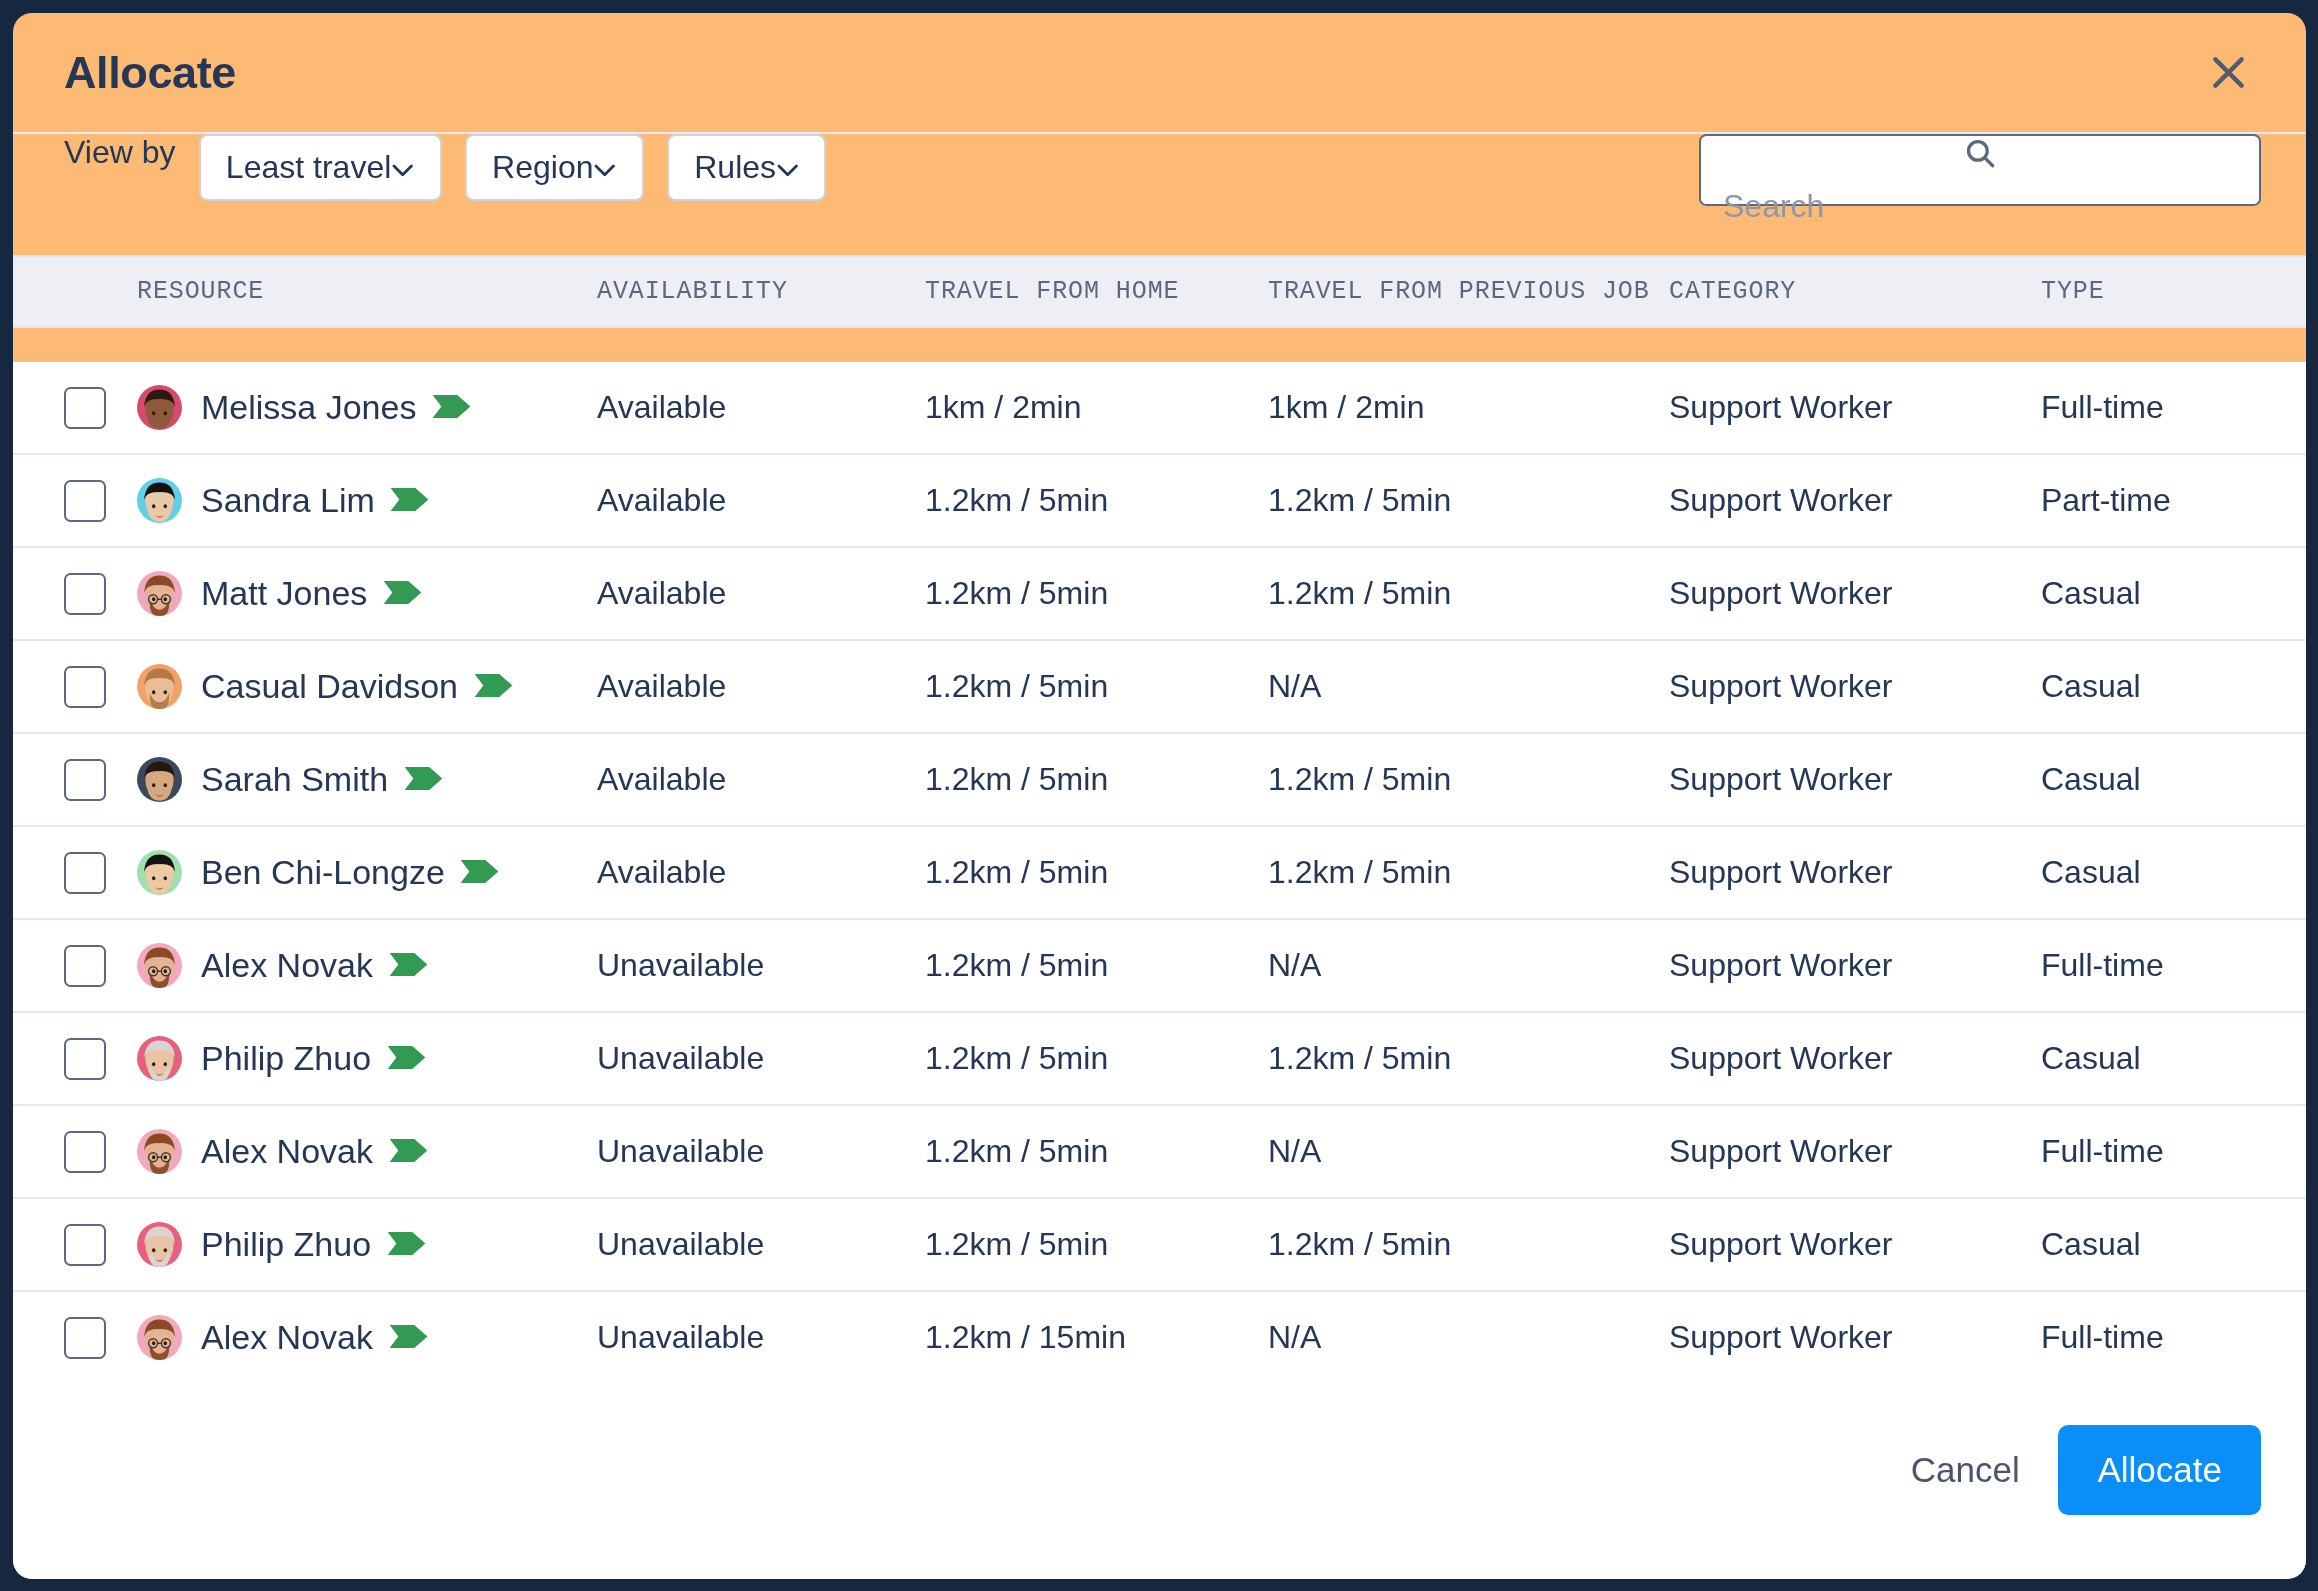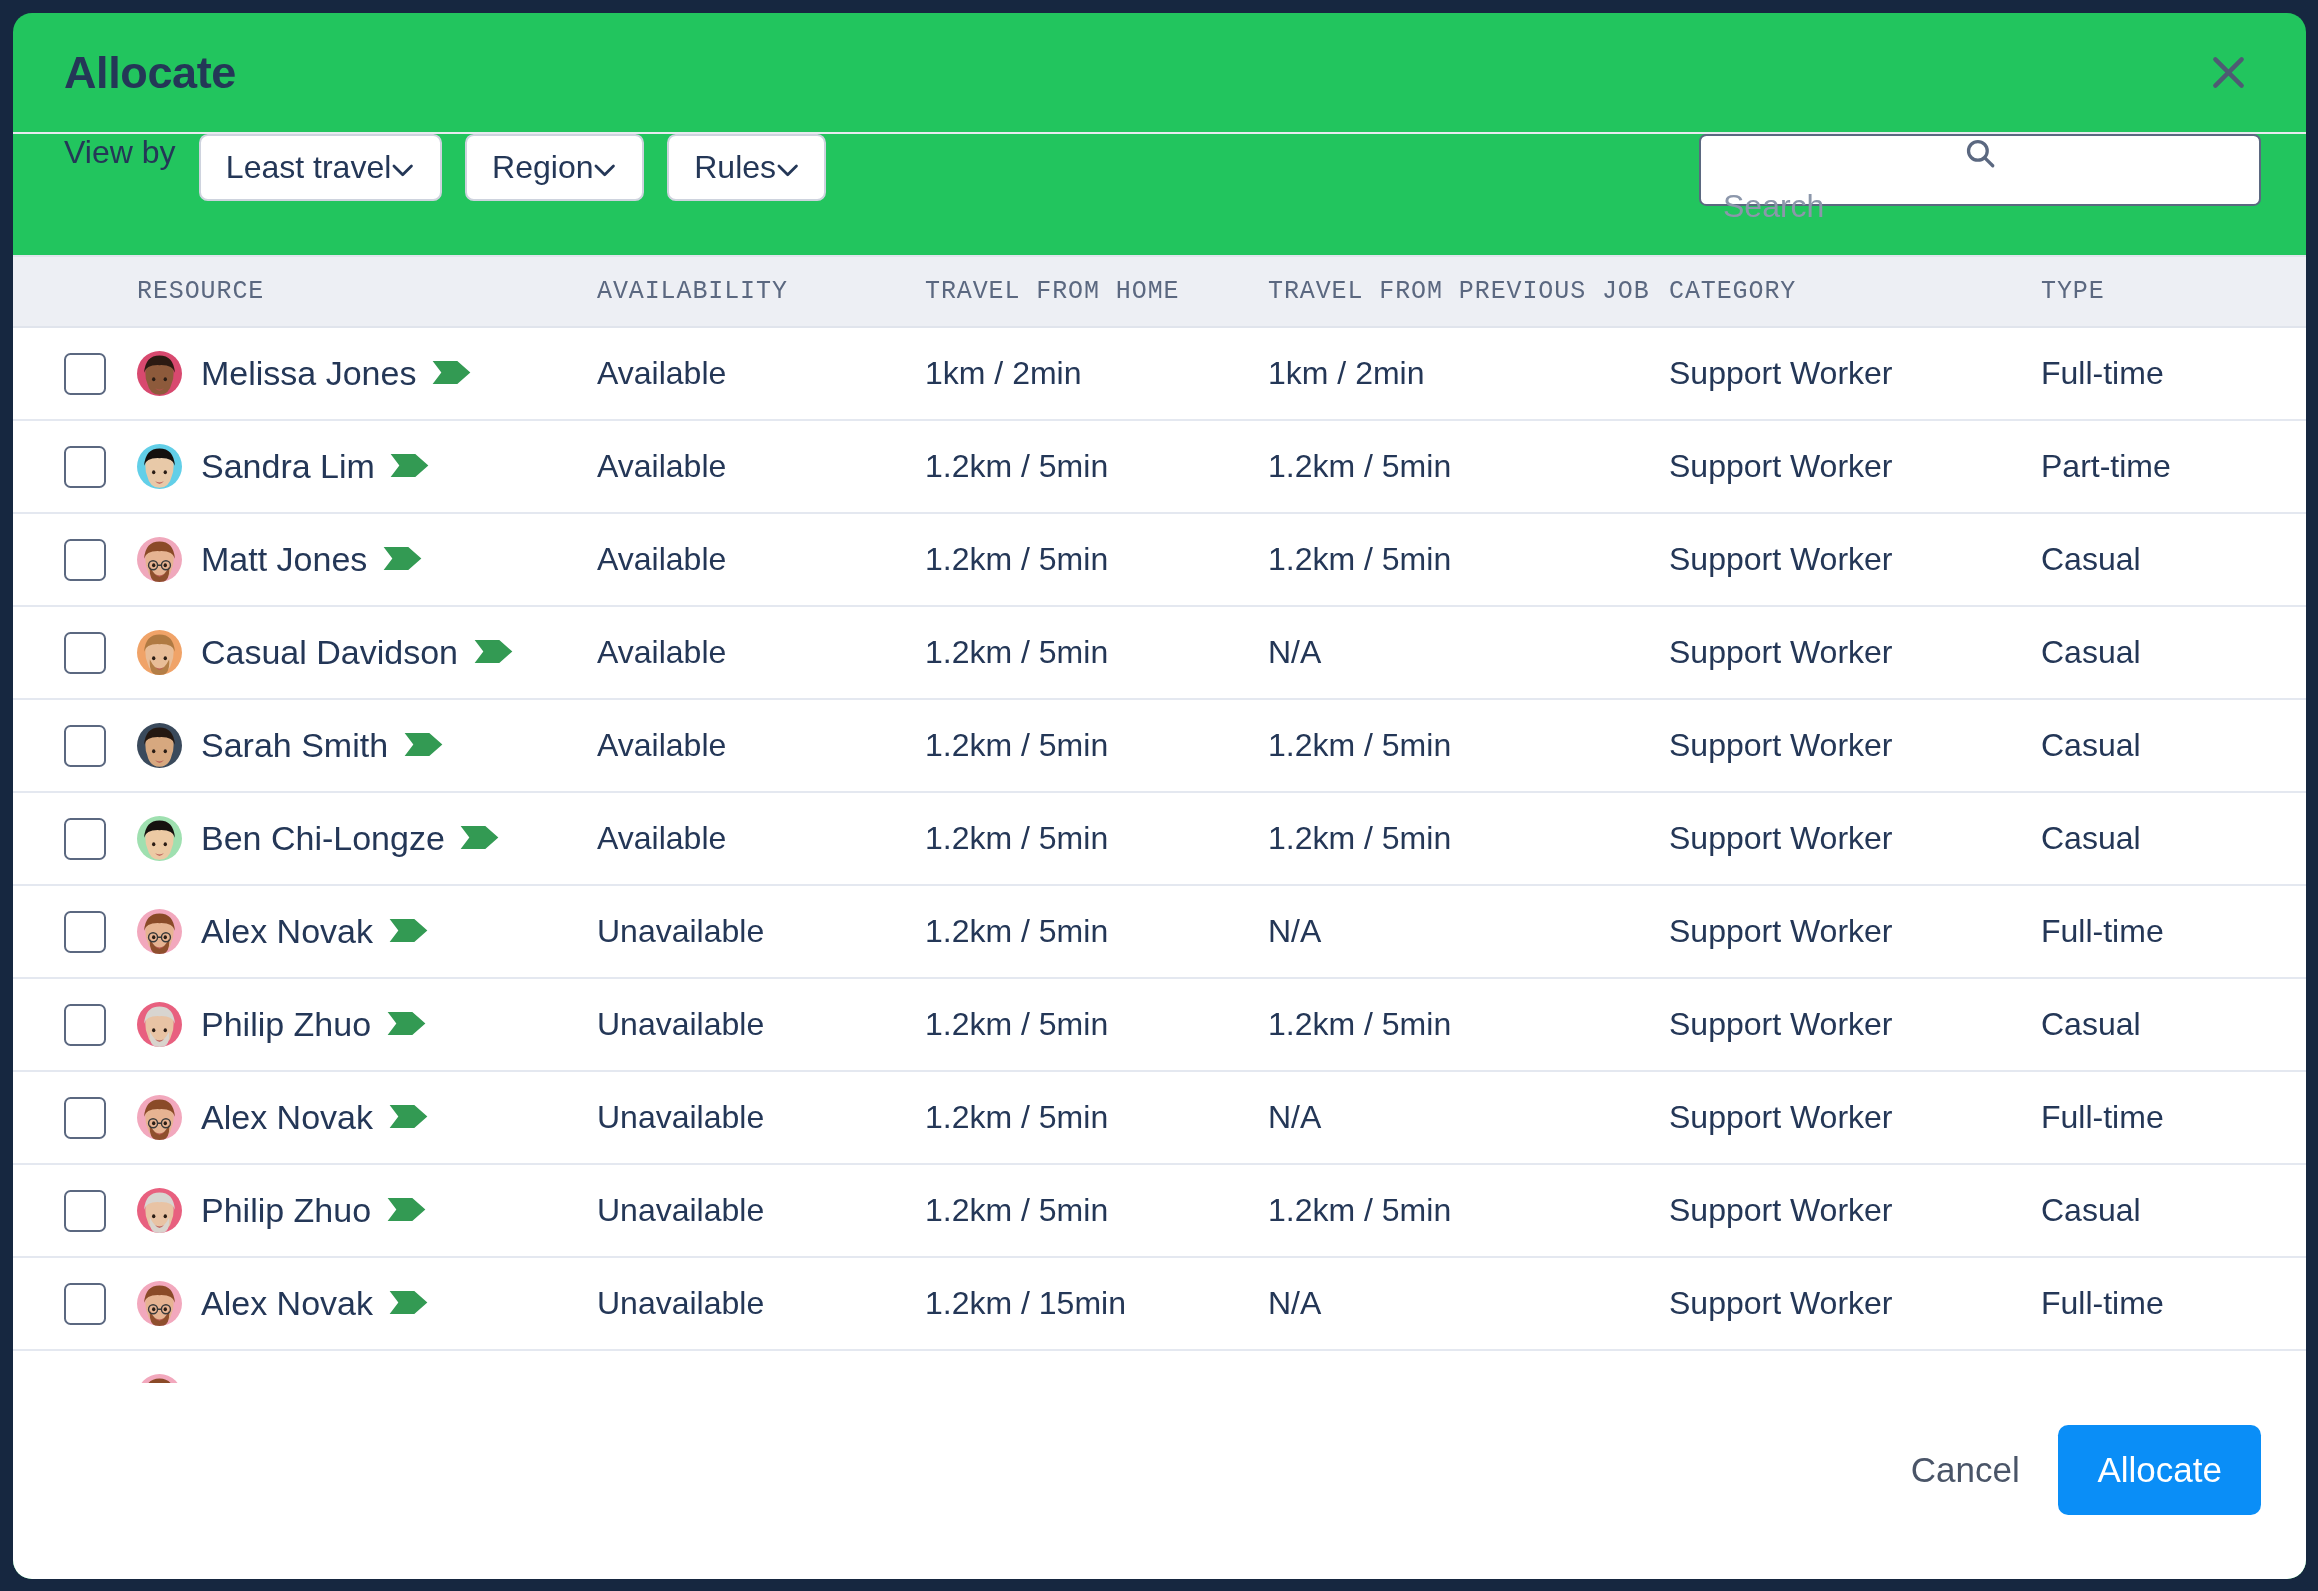--- a/index.html
+++ b/index.html
@@ -17,21 +17,21 @@
     width: 2319px;
     height: 1592px;
     background: #162740;
     padding: 13px;
   }
 
   .modal {
     position: relative;
     width: 100%;
     height: 100%;
-    background: #22c55e;
+    background: #fdba74;
     border-radius: 19px;
     overflow: hidden;
     display: flex;
     flex-direction: column;
   }
 
   
   .modal-header {
     flex: 0 0 auto;
     height: 121px;
@@ -133,20 +133,21 @@
     color: #5b6880;
     text-transform: uppercase;
     white-space: nowrap;
   }
 
   .table-body {
     flex: 1 1 auto;
     overflow: hidden;
     background: #ffffff;
     position: relative;
+    margin-top: 34px;
   }
   .row {
     display: flex;
     align-items: center;
     height: 93px;
     padding: 0 0 0 51px;
     border-bottom: 2.2px solid #e4e8f0;
     background: #fff;
   }
   .row .td {

